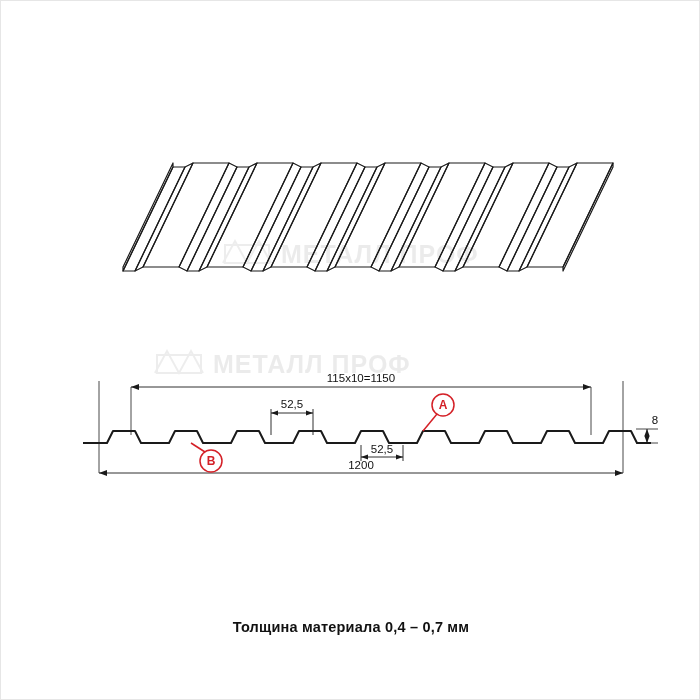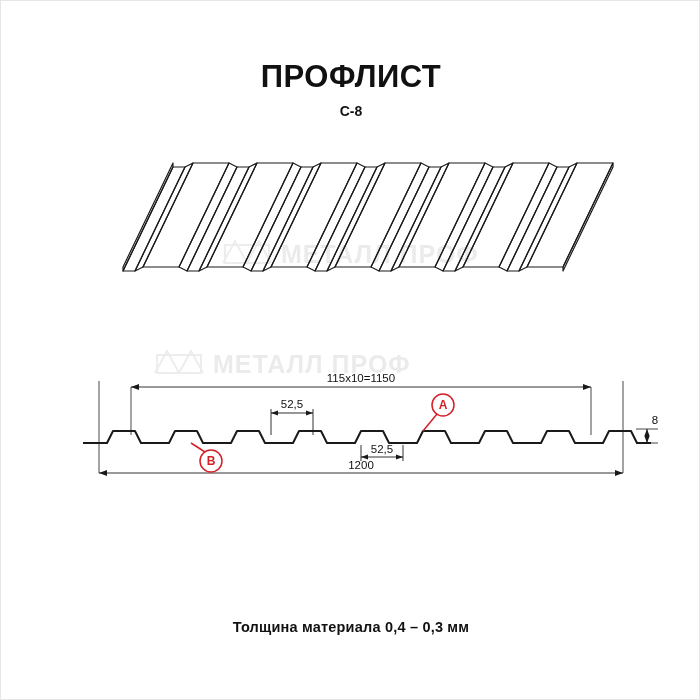--- a/index.html
+++ b/index.html
@@ -94,22 +94,20 @@
     font-weight: bold;
     fill: #d9d9d9;
     letter-spacing: 1px;
   }
 </style>
 </head>
 <body>
 
 <div class="page">
 
-  <div class="title">ПРОФЛИСТ</div>
-  <div class="subtitle">С-8</div>
 
   <div class="watermark wm1">
     <svg width="260" height="46" viewBox="0 0 260 46">
       <g fill="none" stroke="#dcdcdc" stroke-width="2">
         <path d="M4 34 L16 12 L28 34 L40 12 L52 34"></path>
         <rect x="6" y="16" width="44" height="18"></rect>
       </g>
       <text class="wmtext" x="62" y="34">МЕТАЛЛ ПРОФИЛЬ</text>
     </svg>
   </div>
@@ -242,15 +240,15 @@
 
       <g stroke="#d42027" stroke-width="1.5" fill="none">
         <circle cx="150" cy="110" r="11"></circle>
         <line x1="144" y1="101" x2="130" y2="92"></line>
       </g>
       <text class="calloutletter" x="150" y="114" text-anchor="middle">B</text>
 
     </svg>
   </div>
 
-  <div class="footnote">Толщина материала 0,4 – 0,3 мм</div>
+  <div class="footnote">Толщина материала 0,4 – 0,7 мм</div>
 
 </div>
 
 </body></html>

